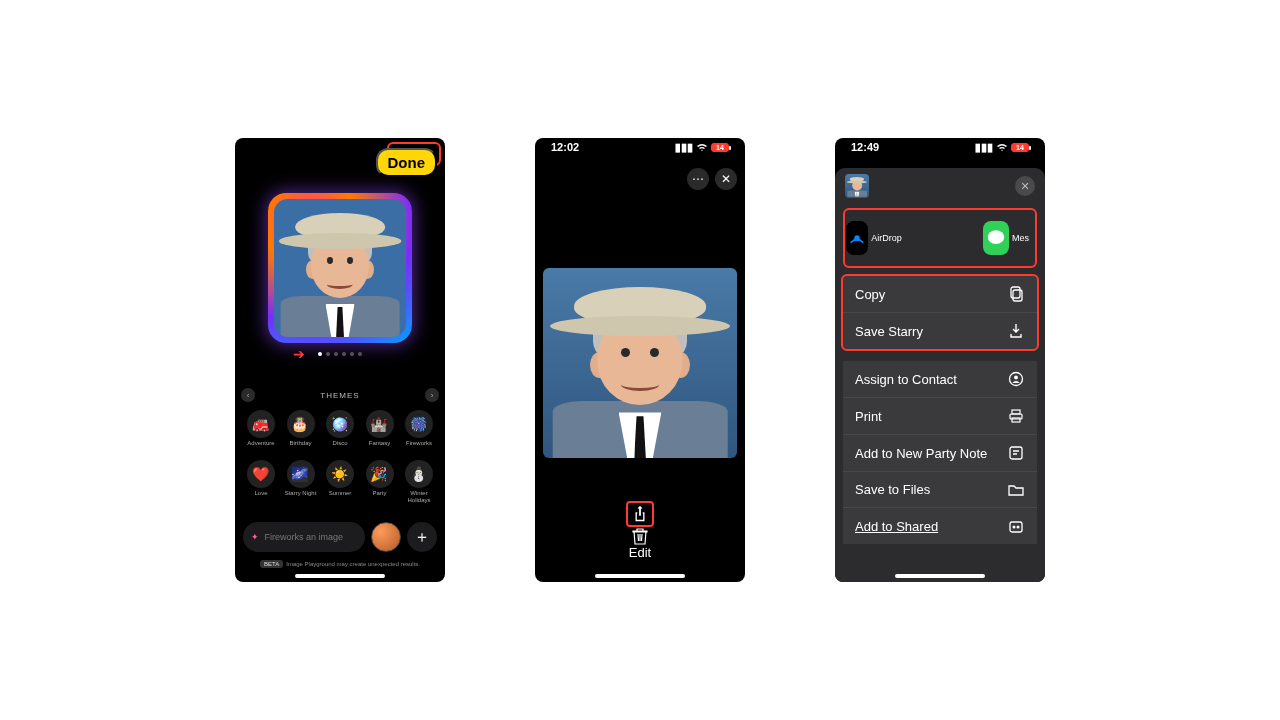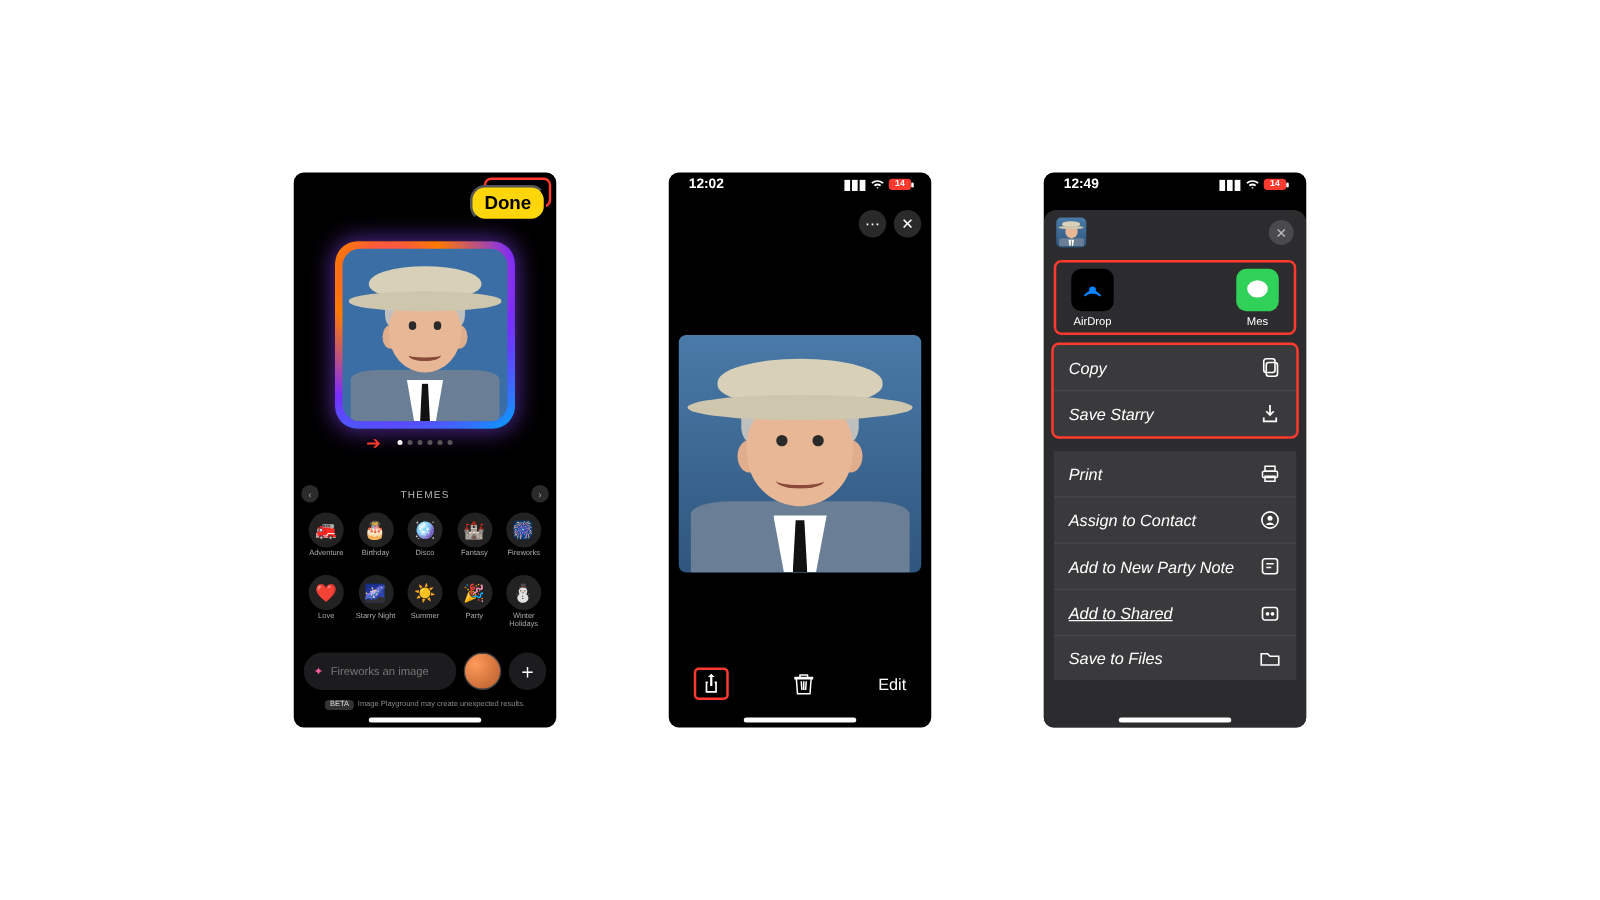--- a/index.html
+++ b/index.html
@@ -48,33 +48,33 @@
   .prompt-input{flex:1;background:#1c1c1e;border-radius:18px;height:30px;display:flex;align-items:center;gap:6px;padding:0 8px;color:#777;font-size:9px;}
   .prompt-avatar{width:30px;height:30px;border-radius:50%;background:radial-gradient(circle at 30% 30%,#ff9b5a,#b55a2a);border:1px solid #444;}
   .plus-btn{width:30px;height:30px;border-radius:50%;background:#1c1c1e;color:#fff;display:flex;align-items:center;justify-content:center;font-size:16px;font-weight:300;}
   .disclaimer{position:absolute;bottom:14px;left:8px;right:8px;font-size:6px;color:#888;text-align:center;display:flex;align-items:center;justify-content:center;gap:3px;}
   .beta{background:#333;border-radius:3px;padding:1px 4px;font-size:6px;color:#ddd;}
 
   
   .p2-topicons{position:absolute;top:30px;right:8px;display:flex;gap:6px;}
   .circ-btn{width:22px;height:22px;border-radius:50%;background:#2a2a2a;display:flex;align-items:center;justify-content:center;color:#fff;font-size:12px;}
   .p2-img{position:absolute;top:130px;left:8px;right:8px;height:190px;border-radius:6px;background:linear-gradient(#4a7aa8,#2f567e);display:flex;align-items:center;justify-content:center;overflow:hidden;}
-  .p2-toolbar{position:absolute;bottom:22px;left:0;right:0;display:flex;justify-content:space-between;align-items:center;padding:0 20px;color:#fff;font-size:13px;}
+  .p2-toolbar{position:absolute;bottom:22px;left:0;right:0;display:flex;justify-content:space-between;align-items:center;padding:0 20px;color:#fff;font-size:13px;flex-direction:column;}
   .p2-share-box{border:2px solid var(--hl-red);border-radius:4px;padding:2px 4px;display:flex;align-items:center;justify-content:center;}
 
   
   .p3-sheet{position:absolute;top:30px;left:0;right:0;bottom:0;background:var(--sheet);border-radius:10px 10px 0 0;display:flex;flex-direction:column;}
   .p3-head{height:36px;display:flex;align-items:center;justify-content:space-between;padding:0 10px;}
   .p3-thumb{width:24px;height:24px;border-radius:4px;background:linear-gradient(#4a7aa8,#2f567e);display:flex;align-items:center;justify-content:center;}
   .p3-close{width:20px;height:20px;border-radius:50%;background:#4a4a4c;color:#bbb;display:flex;align-items:center;justify-content:center;font-size:11px;}
   .p3-apps{position:relative;height:60px;margin:4px 8px 8px;padding:6px 8px;display:flex;align-items:center;gap:14px;}
-  .app{display:flex;flex-direction:column;align-items:center;gap:3px;width:46px;justify-content:center;}
+  .app{display:flex;flex-direction:row;align-items:center;gap:3px;width:46px;justify-content:center;}
   .app-ic{width:34px;height:34px;border-radius:8px;display:flex;align-items:center;justify-content:center;}
   .app-lbl{font-size:9px;color:#fff;}
-  .p3-list{margin:0 8px;border-radius:0;overflow:hidden;background:var(--sheet-item);font-style:italic;}
+  .p3-list{margin:0 8px;border-radius:0;overflow:hidden;background:var(--sheet-item);}
   .li{display:flex;justify-content:space-between;align-items:center;padding:10px 12px;font-size:13px;color:#fff;border-bottom:1px solid var(--sep);}
   .li:last-child{border-bottom:none;}
   .li .ic{width:18px;display:flex;justify-content:center;color:#fff;}
   .gap{height:12px;}
 
   
   .avatar-cartoon{position:relative;width:100%;height:100%;}
   .hat{position:absolute;top:10%;left:50%;transform:translateX(-50%);width:68%;height:20%;background:#d8d0b8;border-radius:50% 50% 45% 45%;}
   .hat::after{content:"";position:absolute;bottom:-30%;left:-18%;width:136%;height:55%;background:#cfc6ae;border-radius:50%;}
   .face{position:absolute;top:26%;left:50%;transform:translateX(-50%);width:44%;height:46%;background:#e8b896;border-radius:46% 46% 50% 50%;}
@@ -328,65 +328,65 @@
                   <path d="M8 1 L8 9 M5 6 L8 9 L11 6 M3 11 L3 14 L13 14 L13 11" fill="none" stroke="#fff" stroke-width="1.4"></path>
                 </svg>
               </span>
             </div>
           </div>
         <div class="hl" style="top:-2px;left:6px;right:6px;bottom:-2px;"></div>
       </div>
       <div class="gap"></div>
       <div class="p3-list" id="ag2">
           <div class="li">
+            <span>Assign to Contact</span>
+            <span class="ic">
+              <svg width="16" height="16" viewBox="0 0 16 16">
+                <circle cx="8" cy="8" r="6.5" fill="none" stroke="#fff" stroke-width="1.3"></circle>
+                <circle cx="8" cy="6.5" r="2" fill="#fff"></circle>
+                <path d="M4.5 12 A4 4 0 0 1 11.5 12" fill="#fff"></path>
+              </svg>
+            </span>
+          </div>
+          <div class="li">
             <span>Print</span>
             <span class="ic">
               <svg width="16" height="16" viewBox="0 0 16 16">
                 <rect x="4" y="2" width="8" height="4" fill="none" stroke="#fff" stroke-width="1.2"></rect>
                 <rect x="2" y="6" width="12" height="5" rx="1" fill="none" stroke="#fff" stroke-width="1.2"></rect>
                 <rect x="4" y="10" width="8" height="4" fill="none" stroke="#fff" stroke-width="1.2"></rect>
               </svg>
             </span>
           </div>
           <div class="li">
-            <span>Assign to Contact</span>
-            <span class="ic">
-              <svg width="16" height="16" viewBox="0 0 16 16">
-                <circle cx="8" cy="8" r="6.5" fill="none" stroke="#fff" stroke-width="1.3"></circle>
-                <circle cx="8" cy="6.5" r="2" fill="#fff"></circle>
-                <path d="M4.5 12 A4 4 0 0 1 11.5 12" fill="#fff"></path>
-              </svg>
-            </span>
-          </div>
-          <div class="li">
             <span>Add to New Party Note</span>
             <span class="ic">
               <svg width="16" height="16" viewBox="0 0 16 16">
                 <rect x="2" y="2" width="12" height="12" rx="2" fill="none" stroke="#fff" stroke-width="1.3"></rect>
                 <path d="M5 6 L11 6 M5 9 L9 9" stroke="#fff" stroke-width="1.3"></path>
+              </svg>
+            </span>
+          </div>
+          <div class="li">
+            <span>Save to Files</span>
+            <span class="ic">
+              <svg width="16" height="14" viewBox="0 0 16 14">
+                <path d="M1 3 L6 3 L8 5 L15 5 L15 12 L1 12 Z" fill="none" stroke="#fff" stroke-width="1.3"></path>
               </svg>
             </span>
           </div>
           <div class="li">
             <span><span style="text-decoration:underline;">Add to Shared</span></span>
             <span class="ic">
               <svg width="16" height="16" viewBox="0 0 16 16">
                 <rect x="2" y="4" width="12" height="10" rx="2" fill="none" stroke="#fff" stroke-width="1.3"></rect>
                 <circle cx="6" cy="9" r="1.5" fill="#fff"></circle>
                 <circle cx="10" cy="9" r="1.5" fill="#fff"></circle>
               </svg>
             </span>
           </div>
-          <div class="li">
-            <span>Save to Files</span>
-            <span class="ic">
-              <svg width="16" height="14" viewBox="0 0 16 14">
-                <path d="M1 3 L6 3 L8 5 L15 5 L15 12 L1 12 Z" fill="none" stroke="#fff" stroke-width="1.3"></path>
-              </svg>
-            </span>
-          </div>
         </div>
     </div>
 
     <div class="home-ind"></div>
   </div>
 
 </div>
 
 </body></html>

